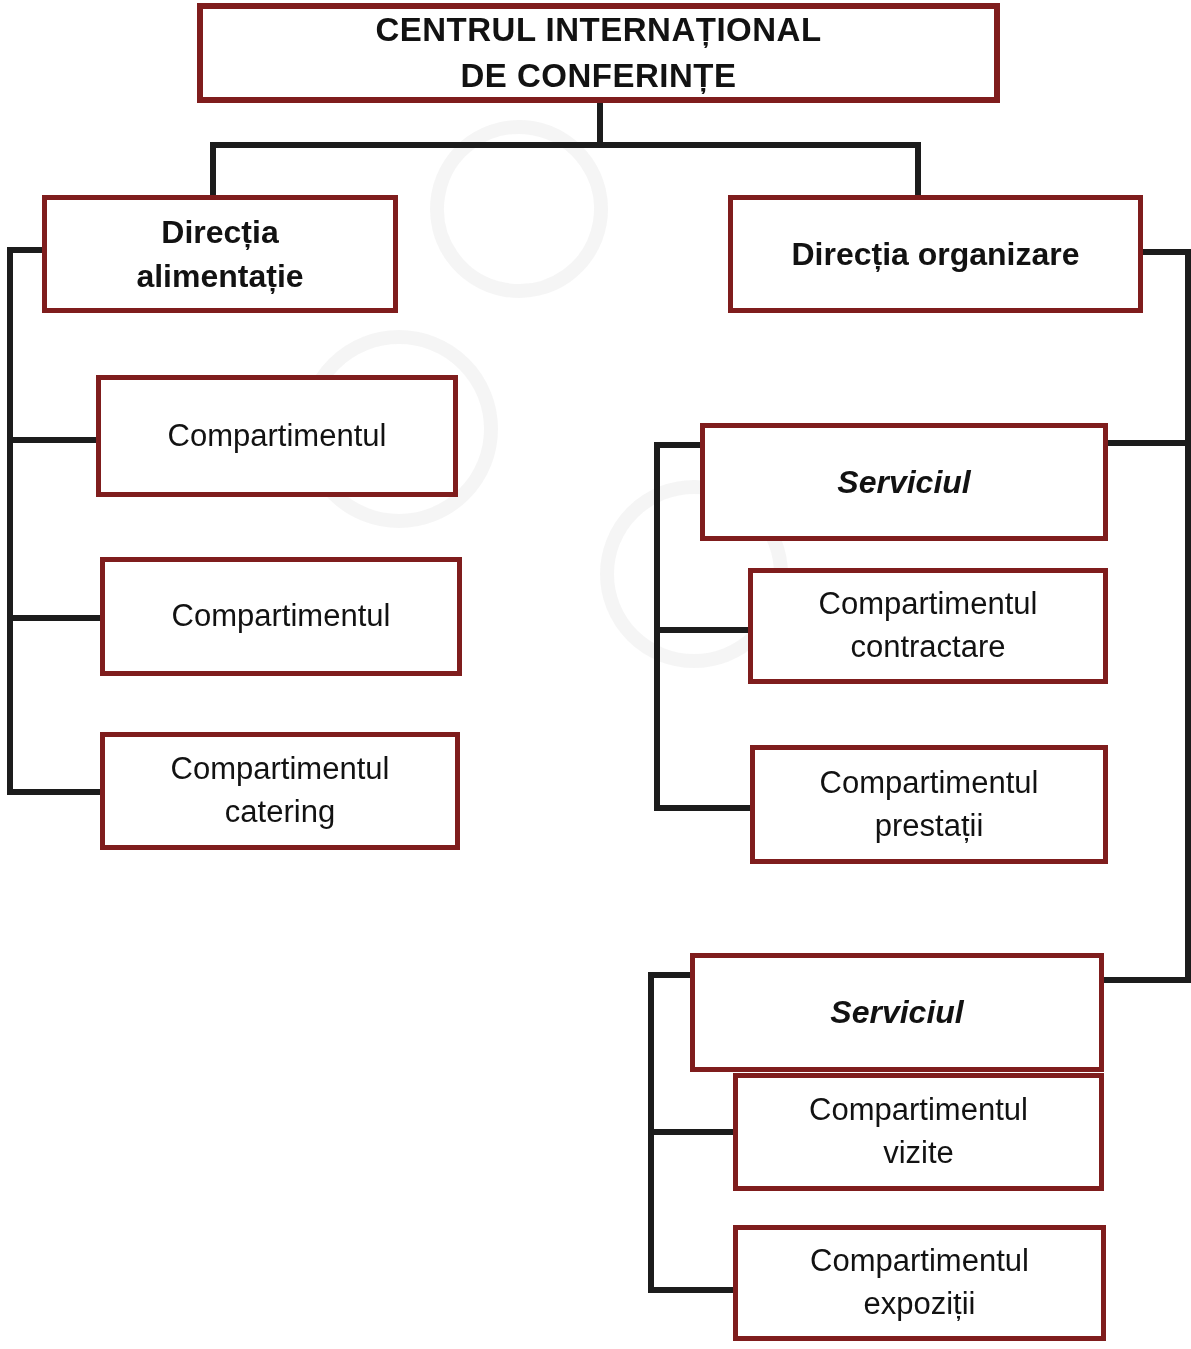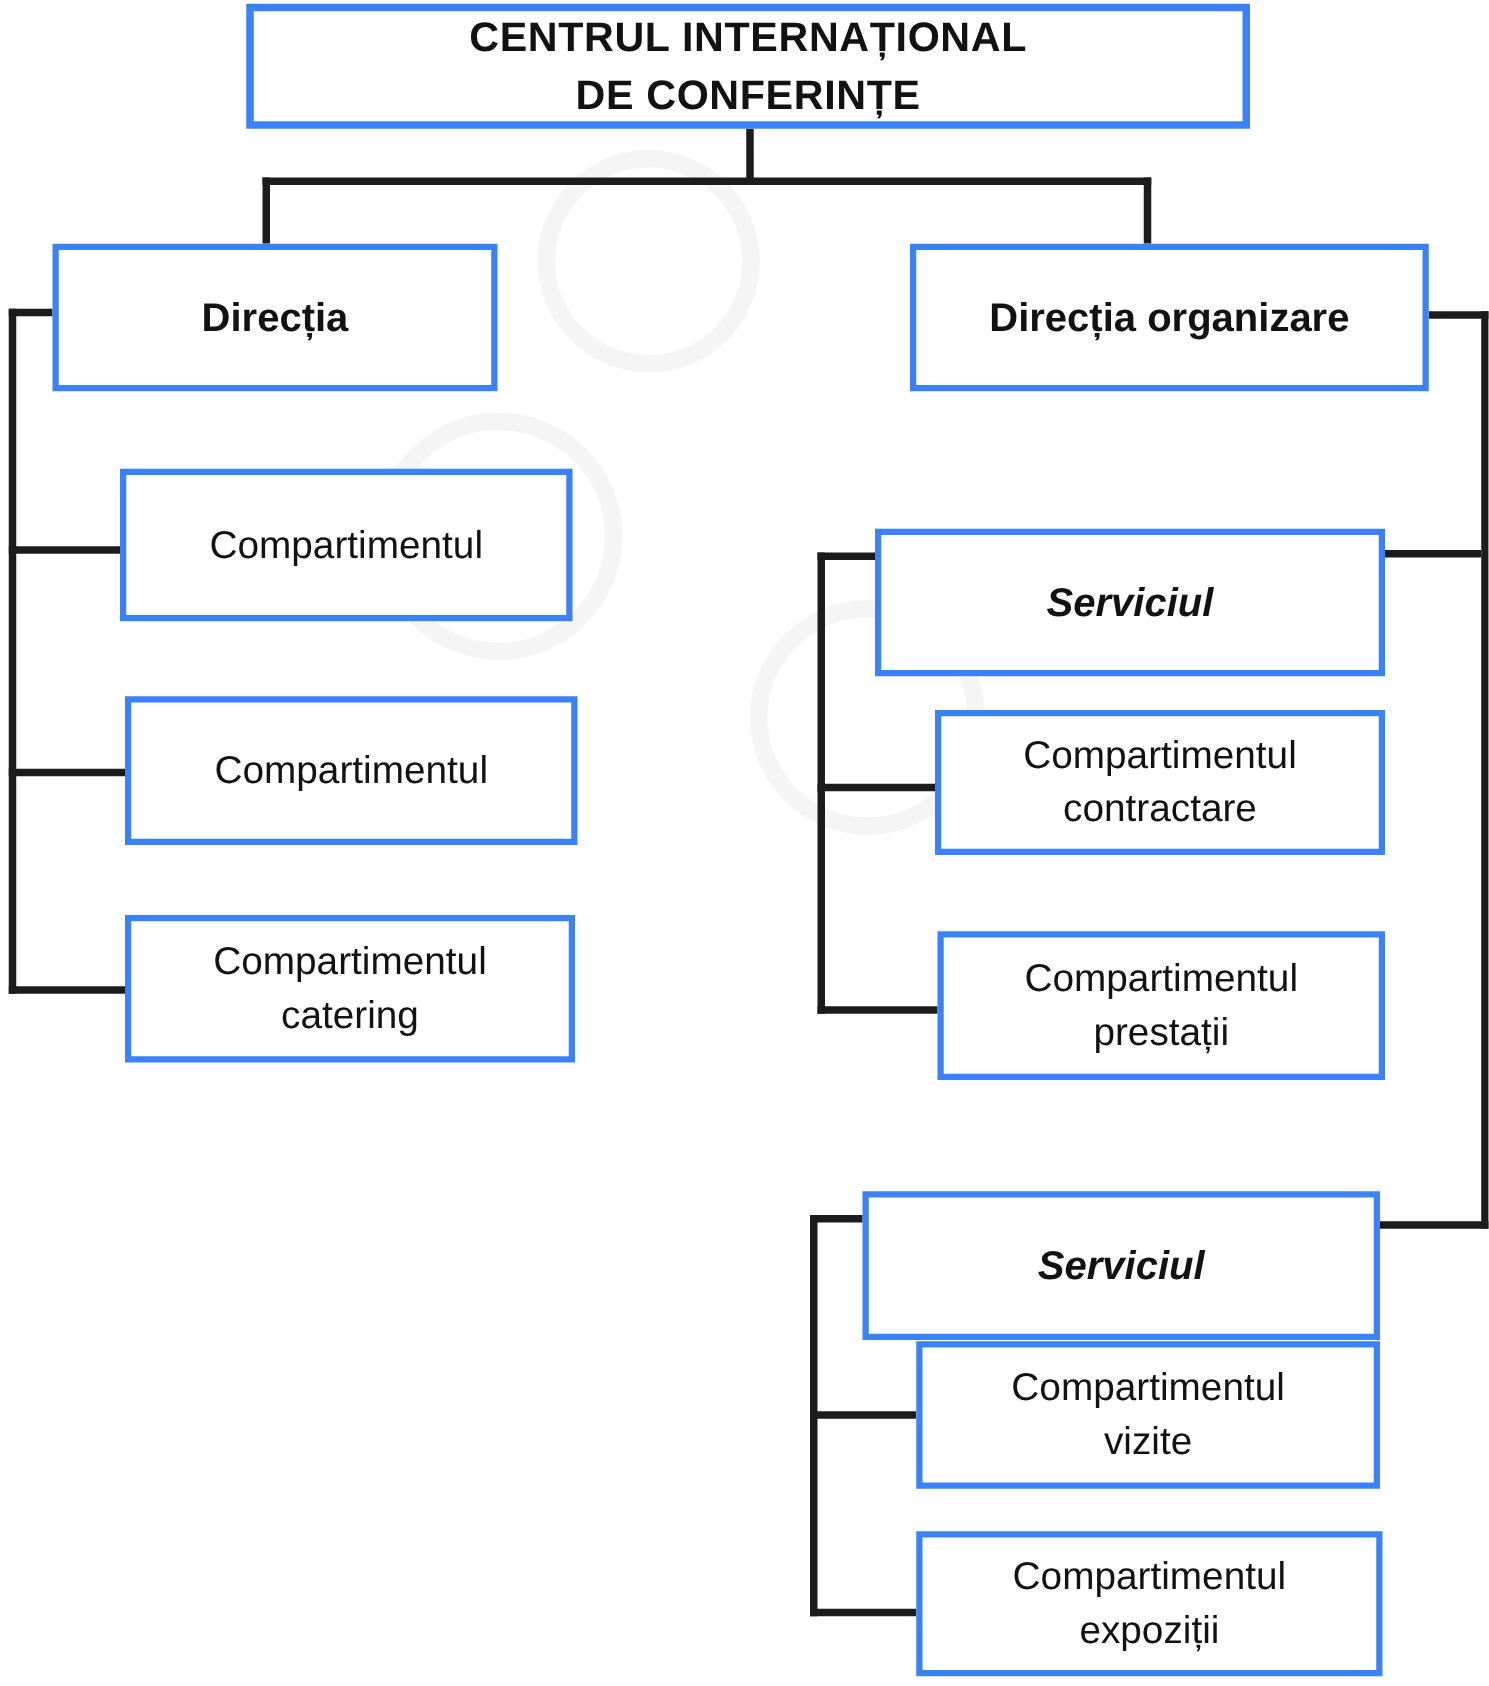--- a/index.html
+++ b/index.html
@@ -7,21 +7,21 @@
     position:relative;
     width:1191px;height:1349px;
     background:#ffffff;
     font-family:"Liberation Sans", sans-serif;
     color:#121212;
     overflow:hidden;
   }
   .box{
     position:absolute;
     box-sizing:border-box;
-    border:5px solid #3b82f6;
+    border:5px solid #7f1d1d;
     background:#ffffff;
     display:flex;
     flex-direction:column;
     align-items:center;
     justify-content:center;
     text-align:center;
     font-size:31px;
     line-height:1.38;
     z-index:2;
   }
@@ -69,20 +69,21 @@
   <div class="ln" style="left:648px;top:1129px;width:85px;height:6px;"></div>
   <div class="ln" style="left:648px;top:1287px;width:85px;height:6px;"></div>
 
   <div class="box root" style="left:197px;top:3px;width:803px;height:100px;">
     <div>CENTRUL INTERNAȚIONAL</div>
     <div>DE CONFERINȚE</div>
   </div>
 
   <div class="box dir" style="left:42px;top:195px;width:356px;height:118px;">
     <div>Direcția</div>
+    <div>alimentație</div>
   </div>
 
   <div class="box" style="left:96px;top:375px;width:362px;height:122px;">
     <div>Compartimentul</div>
   </div>
 
   <div class="box" style="left:100px;top:557px;width:362px;height:119px;">
     <div>Compartimentul</div>
   </div>
 

